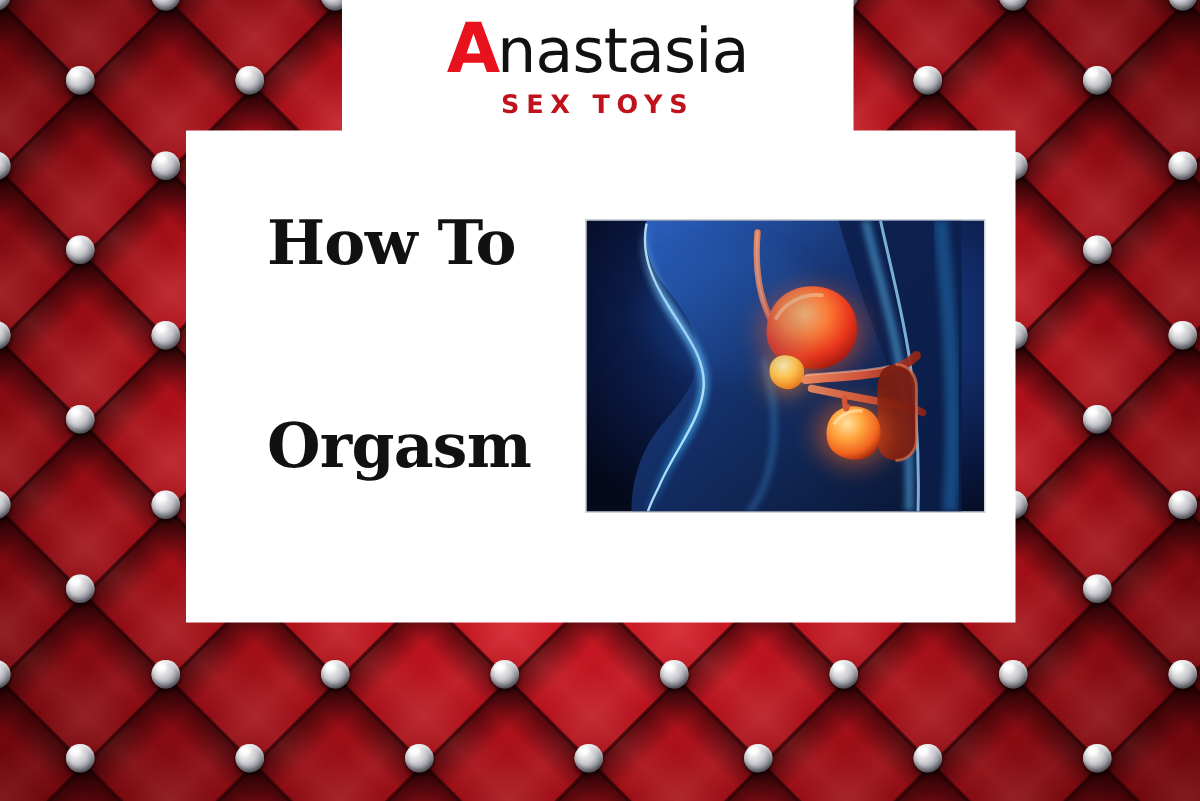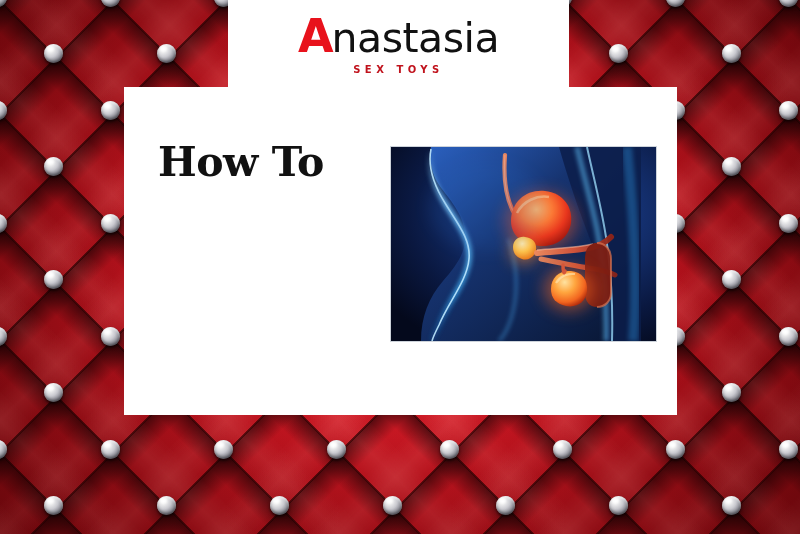--- a/index.html
+++ b/index.html
@@ -73,35 +73,35 @@
     font-family:"DejaVu Sans",sans-serif;
     font-size:41px;line-height:1;font-weight:400;color:#111111;
     letter-spacing:-0.5px;white-space:nowrap;
   }
   .logo-main .mark{
     color:#e8121c;font-weight:700;font-size:46px;letter-spacing:-2px;
   }
   .logo-sub{
     margin-top:5px;
     font-family:"DejaVu Sans",sans-serif;
-    font-size:10px;font-weight:700;color:#c0121c;
+    font-size:17px;font-weight:700;color:#c0121c;
     letter-spacing:4.5px;white-space:nowrap;text-align:center;
   }
 
   
   .card{
     position:absolute;left:124px;top:87px;width:553px;height:328px;
     background:#ffffff;z-index:4;
     display:flex;align-items:flex-start;
   }
   .card-inner{
     display:flex;width:100%;height:100%;
   }
   .title-col{
-    width:268px;padding:53px 0 0 34px;box-sizing:border-box;
+    width:268px;padding:53px 0 0 34px;box-sizing:border-box;margin-left:20px;
   }
   .headline{
     font-family:"DejaVu Serif",serif;
     font-weight:700;
     font-size:41px;
     line-height:1.10;
     color:#111111;
     margin:0;
     letter-spacing:-0.5px;
   }
@@ -210,20 +210,21 @@
   </div>
 
   <div class="card">
     <div class="card-inner">
 
       <div class="title-col">
         <h1 class="headline">
           <span>How To</span><br>
           <br>
           <br>
+          <span>Orgasm</span>
         </h1>
       </div>
 
       <div class="art-col">
         <div class="anat">
           <svg viewBox="0 0 265 194" preserveAspectRatio="none" aria-hidden="true">
             <defs>
               <radialGradient id="bgGrad" cx="64%" cy="34%" r="80%">
                 <stop offset="0%" stop-color="#21509f"></stop>
                 <stop offset="38%" stop-color="#143070"></stop>

